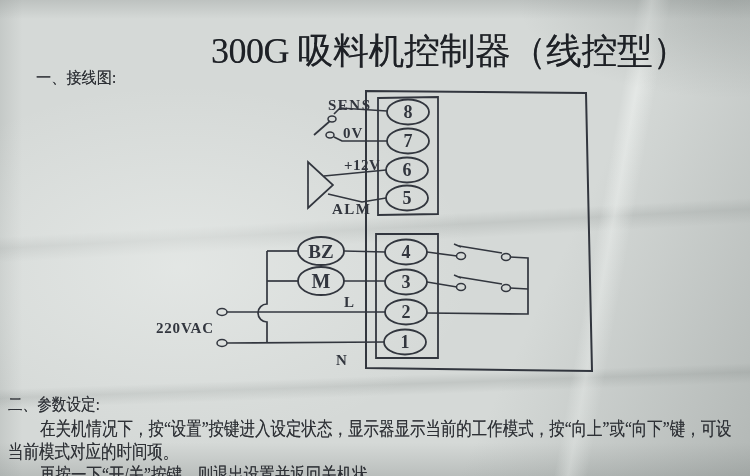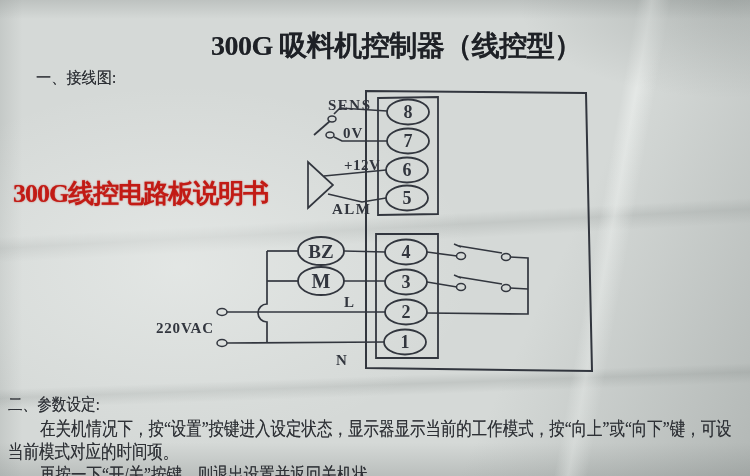--- a/index.html
+++ b/index.html
@@ -12,42 +12,41 @@
       radial-gradient(ellipse 300px 140px at 97% 0%, rgba(118,125,123,.34), rgba(118,125,123,0) 70%),
       linear-gradient(115deg, rgba(0,0,0,0) 70%, rgba(130,137,135,.22) 86%, rgba(112,119,117,.34) 100%),
       linear-gradient(100deg, rgba(0,0,0,0) 76.5%, rgba(243,246,244,.5) 78.2%, rgba(0,0,0,0) 80.5%),
       linear-gradient(to bottom, rgba(140,146,144,.32), rgba(0,0,0,0) 4%),
       linear-gradient(to right, rgba(140,146,144,.22), rgba(0,0,0,0) 3%),
       linear-gradient(to top, rgba(122,128,126,.30), rgba(0,0,0,0) 7%),
       linear-gradient(177deg, rgba(0,0,0,0) 46%, rgba(126,132,130,.20) 48.2%, rgba(0,0,0,0) 51%),
       linear-gradient(178deg, rgba(0,0,0,0) 77.5%, rgba(126,132,130,.22) 79.3%, rgba(0,0,0,0) 81.5%);
   }
   .txt{position:absolute;white-space:nowrap;color:#2e3136;text-shadow:0 0 .6px rgba(46,49,54,.65);}
-  .title{left:211px;top:27px;font-size:28px;font-weight:bold;letter-spacing:-.5px;color:#1e2126;text-align:center;}
+  .title{left:211px;top:27px;font-size:36px;font-weight:normal;letter-spacing:-.5px;color:#1e2126;text-align:center;}
   .sec1{left:36px;top:68px;font-size:16px;transform:scaleX(.95);transform-origin:0 0;}
   .sec2{left:8px;top:393px;font-size:17px;transform:scaleX(.86);transform-origin:0 0;}
   .para{font-size:19px;transform:scaleX(.815);transform-origin:0 0;}
   .p1{left:40px;top:416px;}
   .p2{left:8px;top:439px;}
   .p3{left:40px;top:462px;}
   .watermark{
     left:13px;top:176px;font-size:26px;font-weight:bold;letter-spacing:-1px;
     color:#c21b15;text-shadow:0 0 1.5px rgba(185,24,18,.75);
   }
   svg text{font-family:"Liberation Serif","DejaVu Serif",serif;font-weight:bold;fill:#262a33;}
   svg .shape{stroke:#262a33;fill:none;}
 </style>
 </head>
 <body>
 
 <div id="photo">
 
   <div class="txt title">300G 吸料机控制器（线控型）</div>
   <div class="txt sec1">一、接线图:</div>
-  <div class="txt watermark">300G线控电路板说明书</div>
   <div class="txt sec2">二、参数设定:</div>
   <div class="txt para p1">在关机情况下，按“设置”按键进入设定状态，显示器显示当前的工作模式，按“向上”或“向下”键，可设</div>
   <div class="txt para p2">当前模式对应的时间项。</div>
   <div class="txt para p3">再按一下“开/关”按键，则退出设置并返回关机状</div>
 
   <svg width="750" height="476" viewBox="0 0 750 476" style="position:absolute;left:0;top:0;opacity:.93;">
 
     <path class="shape" d="M366,91 L586,93 L592,371 L366,368 Z" stroke-width="2"></path>
 
     <g>

